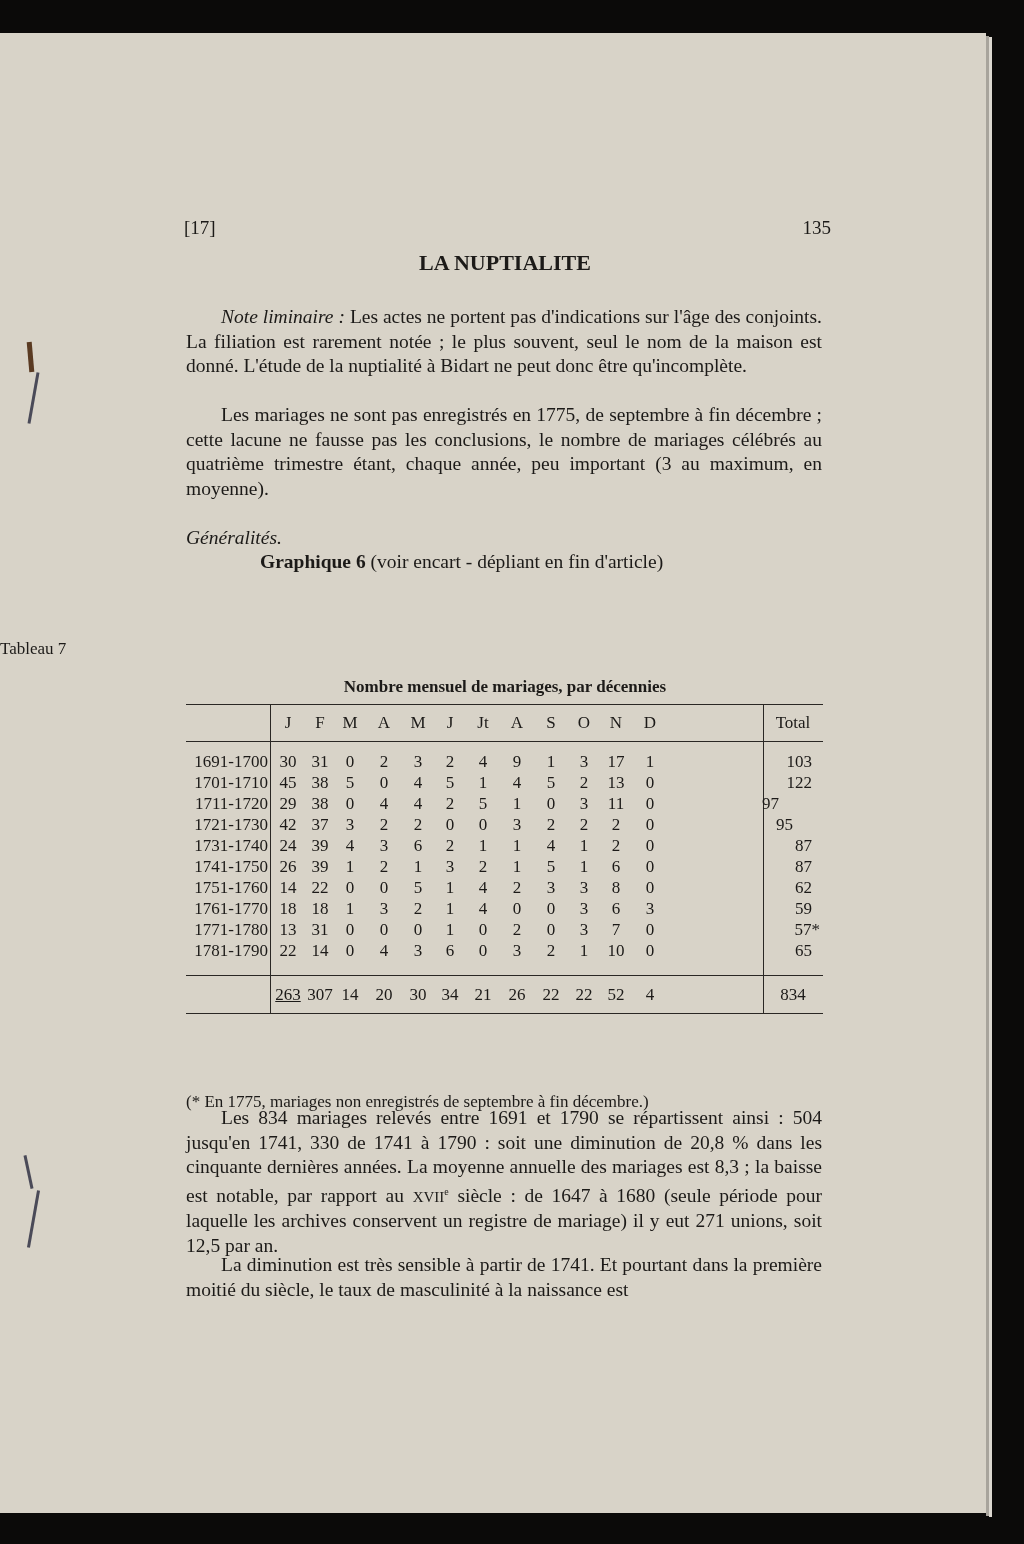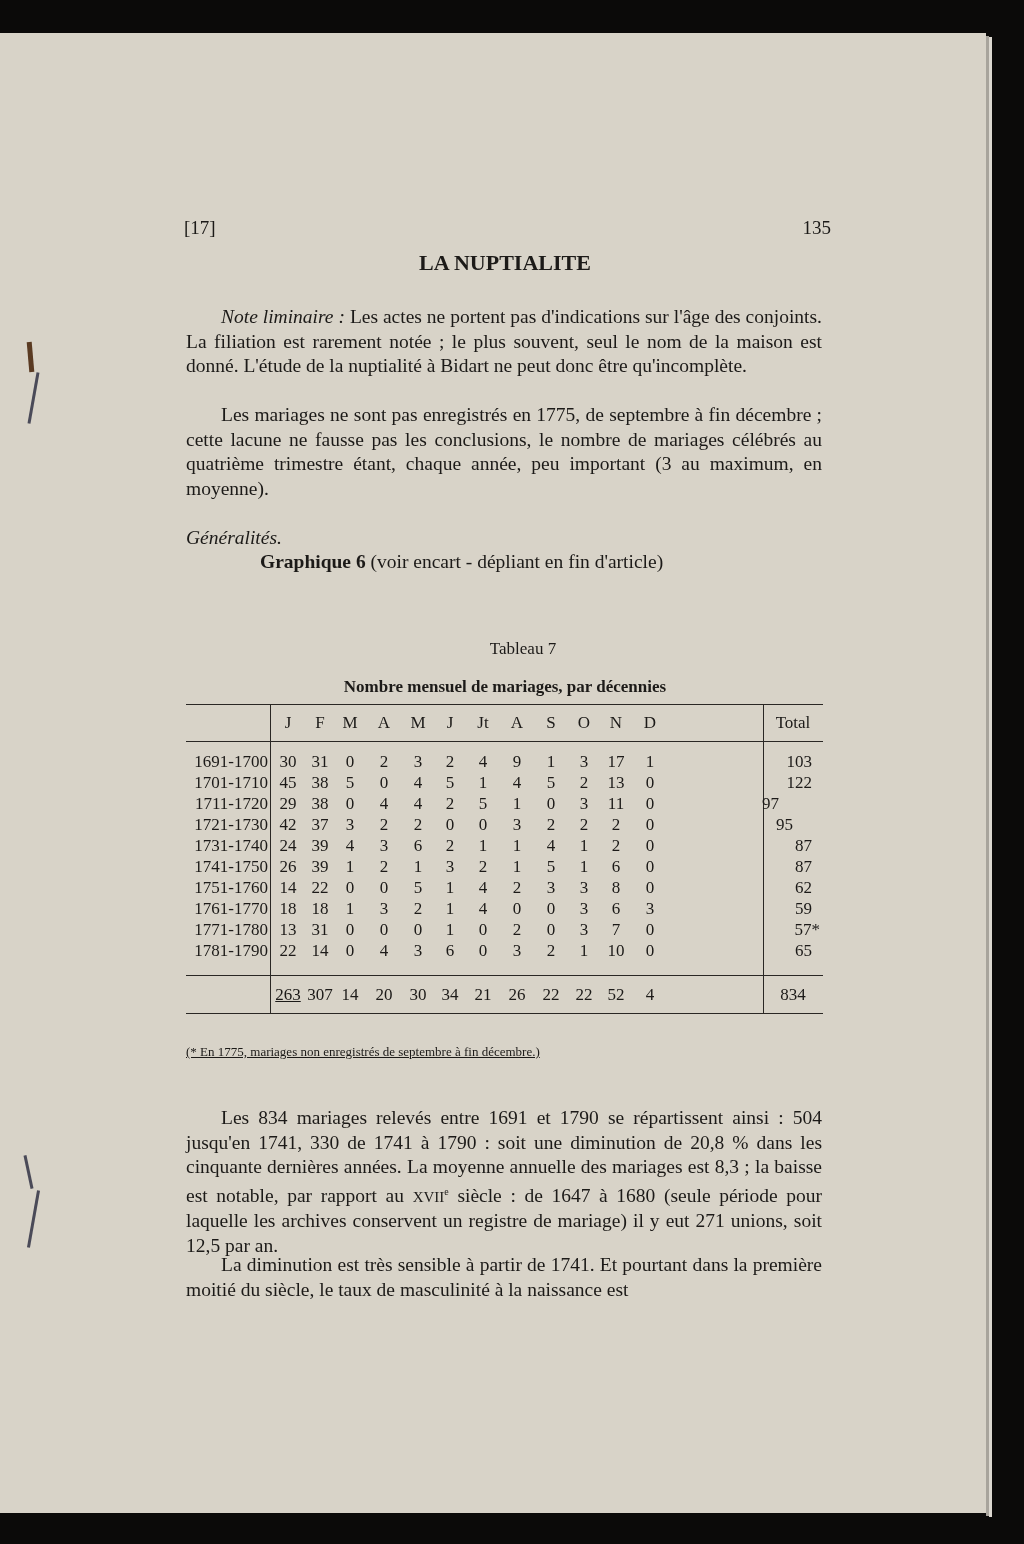--- a/index.html
+++ b/index.html
@@ -29,30 +29,30 @@
 
   .section-title { position: absolute; top: 250px; left: 0; width: 1010px; text-align: center; font-weight: bold; font-size: 22px; }
 
   .para { position: absolute; left: 186px; width: 636px; font-size: 19.5px; line-height: 24.6px; text-align: justify; text-indent: 35px; margin: 0; }
   .p1 { top: 305px; }
   .p2 { top: 403px; }
   .generalites { position: absolute; top: 527px; left: 186px; font-style: italic; font-size: 19.5px; }
   .graphique { position: absolute; top: 551px; left: 260px; font-size: 19.5px; }
   .graphique b { font-weight: bold; }
 
-  .table-caption { position: absolute; top: 639px; left: 0; width: 1000px; text-align: center; font-size: 17px; margin-left: 23px; }
+  .table-caption { position: absolute; top: 639px; left: 0; width: 1000px; font-size: 17px; }
   .table-title { position: absolute; top: 677px; left: 0; width: 1010px; text-align: center; font-weight: bold; font-size: 17px; }
 
   .tbl { position: absolute; top: 704px; left: 186px; width: 637px; font-size: 17px; }
   .tbl .hline { position: absolute; left: 0; width: 637px; height: 1px; background: #2a2724; }
   .tbl .vline { position: absolute; width: 1px; background: #2a2724; }
   .tbl .cell { position: absolute; text-align: center; height: 20px; line-height: 20px; }
   .tbl .label { position: absolute; left: 0; width: 82px; text-align: right; height: 20px; line-height: 20px; }
 
-  .footnote { position: absolute; top: 1044px; left: 186px; font-size: 13px; text-decoration: underline; }
+  .footnote { position: absolute; top: 1092px; left: 186px; font-size: 17px; }
 
   .p3 { top: 1106px; }
   .p4 { top: 1253px; }
 </style>
 </head>
 <body>
 
 <div class="page"></div>
 <div class="page-edge edge1"></div>
 <div class="page-edge edge2"></div>

